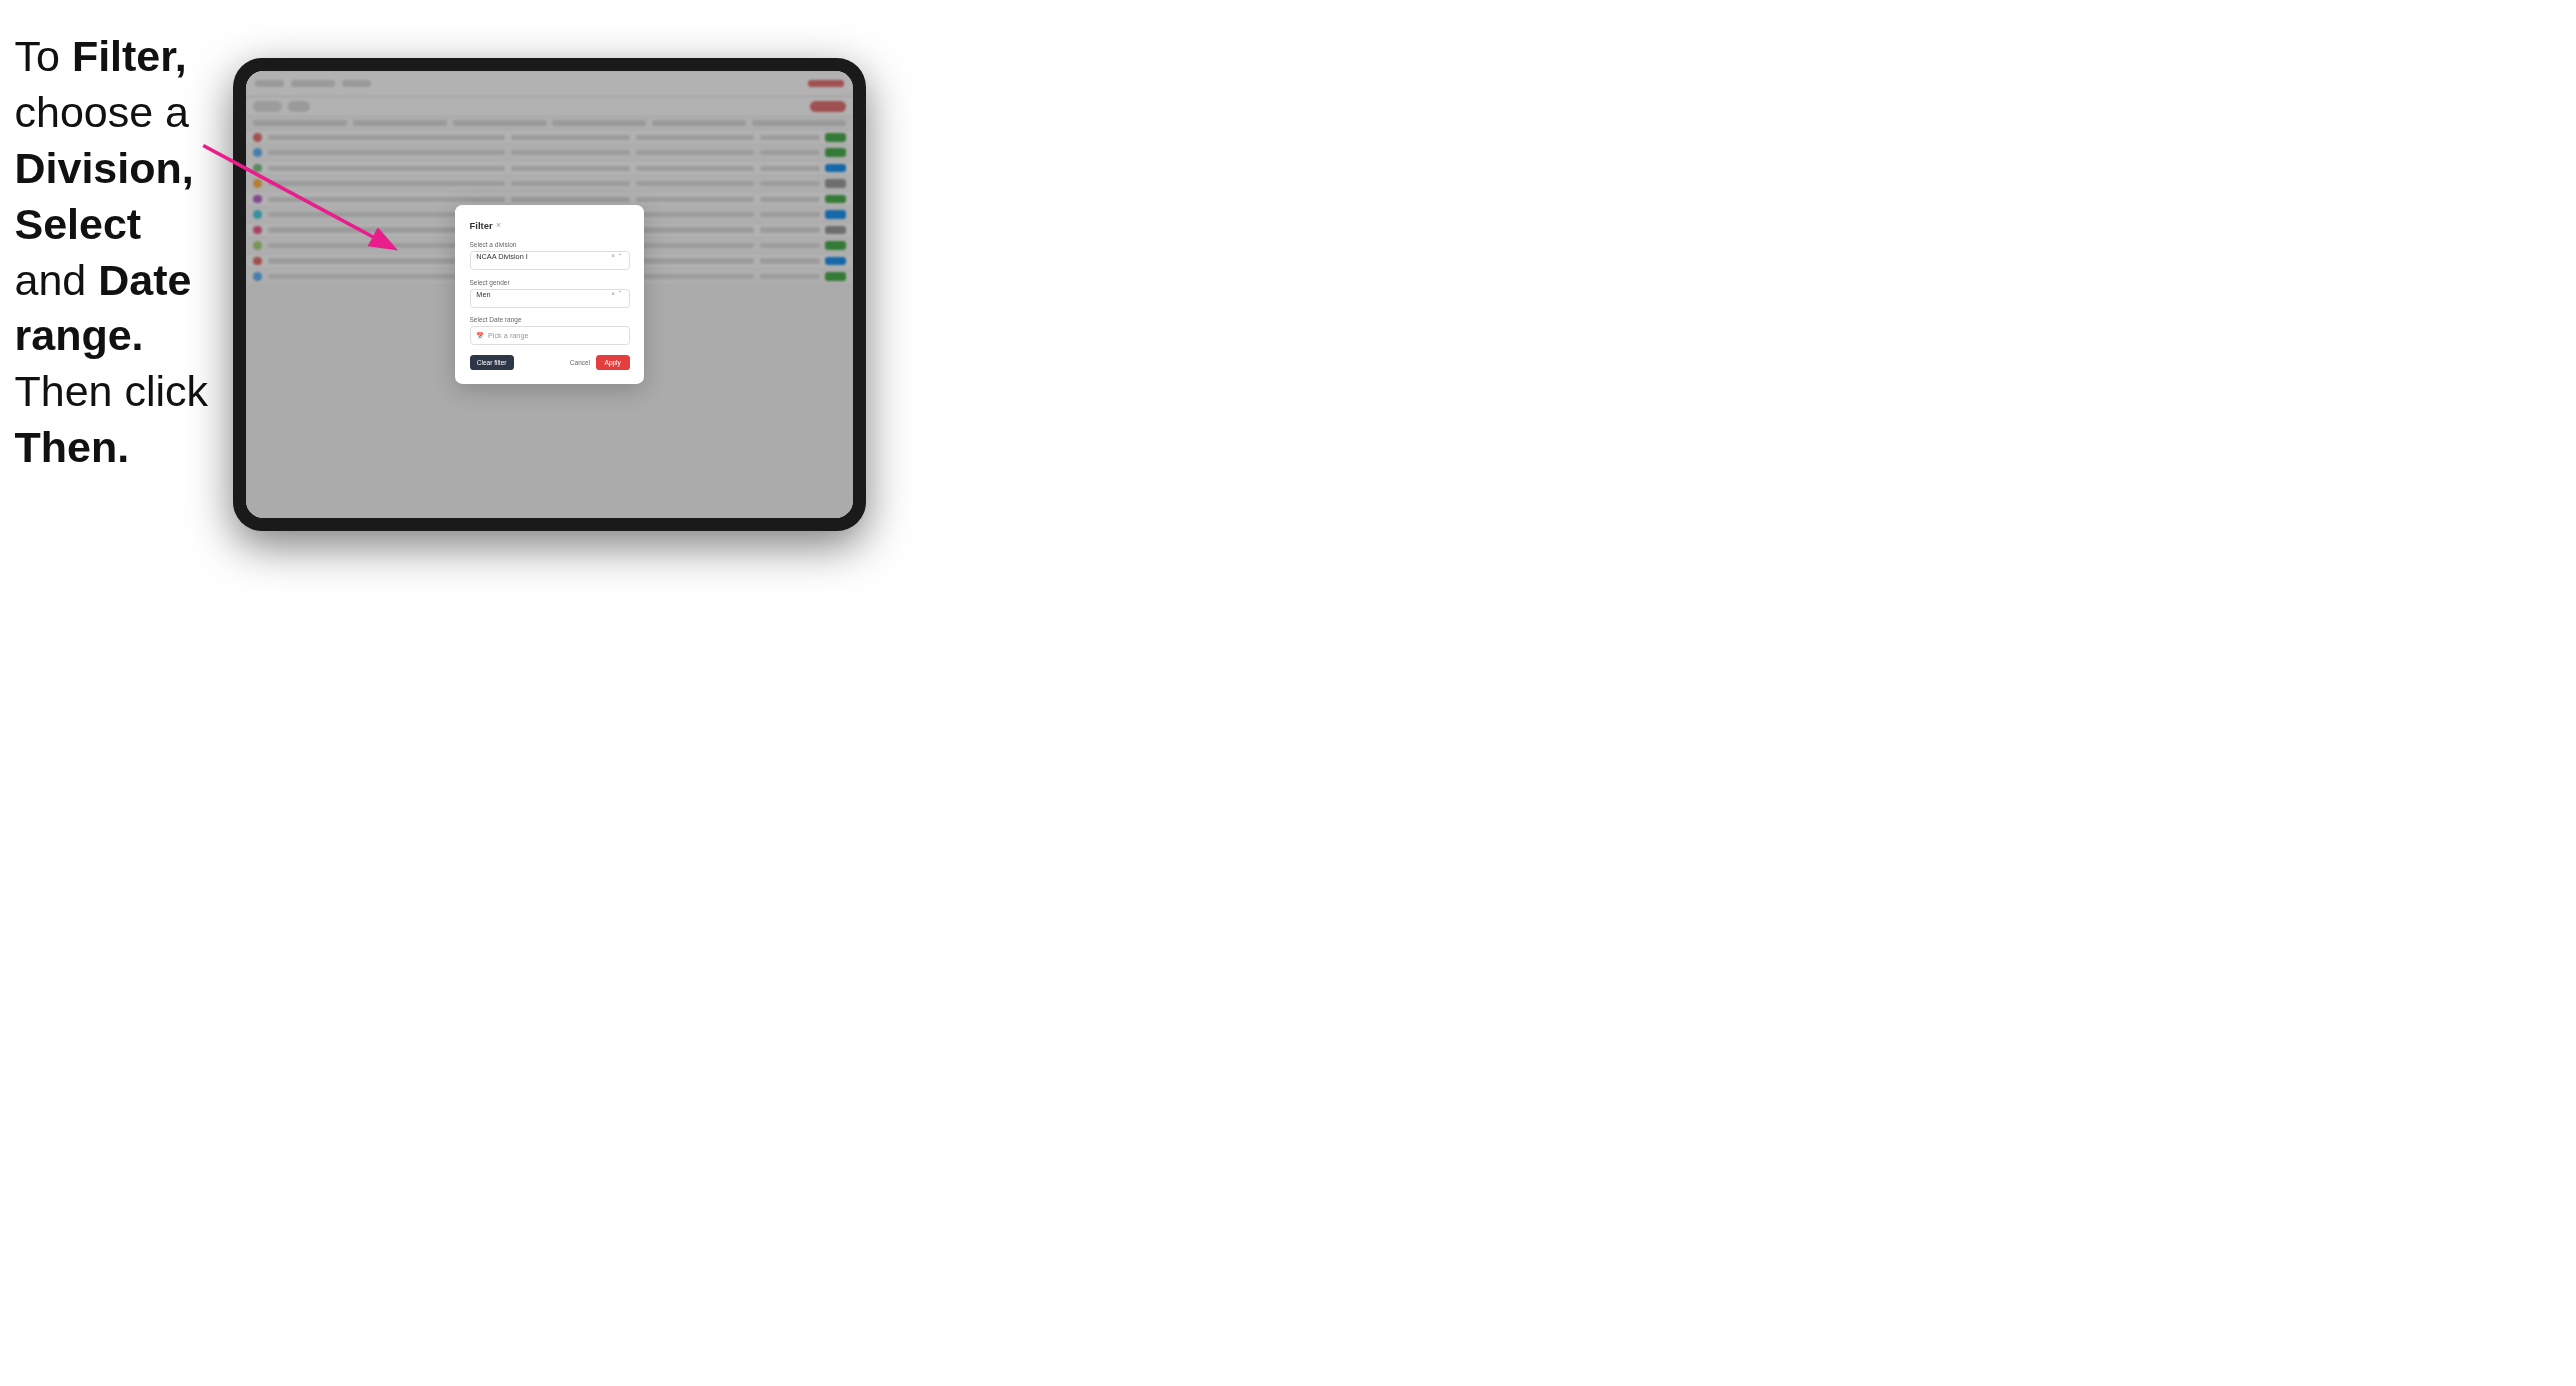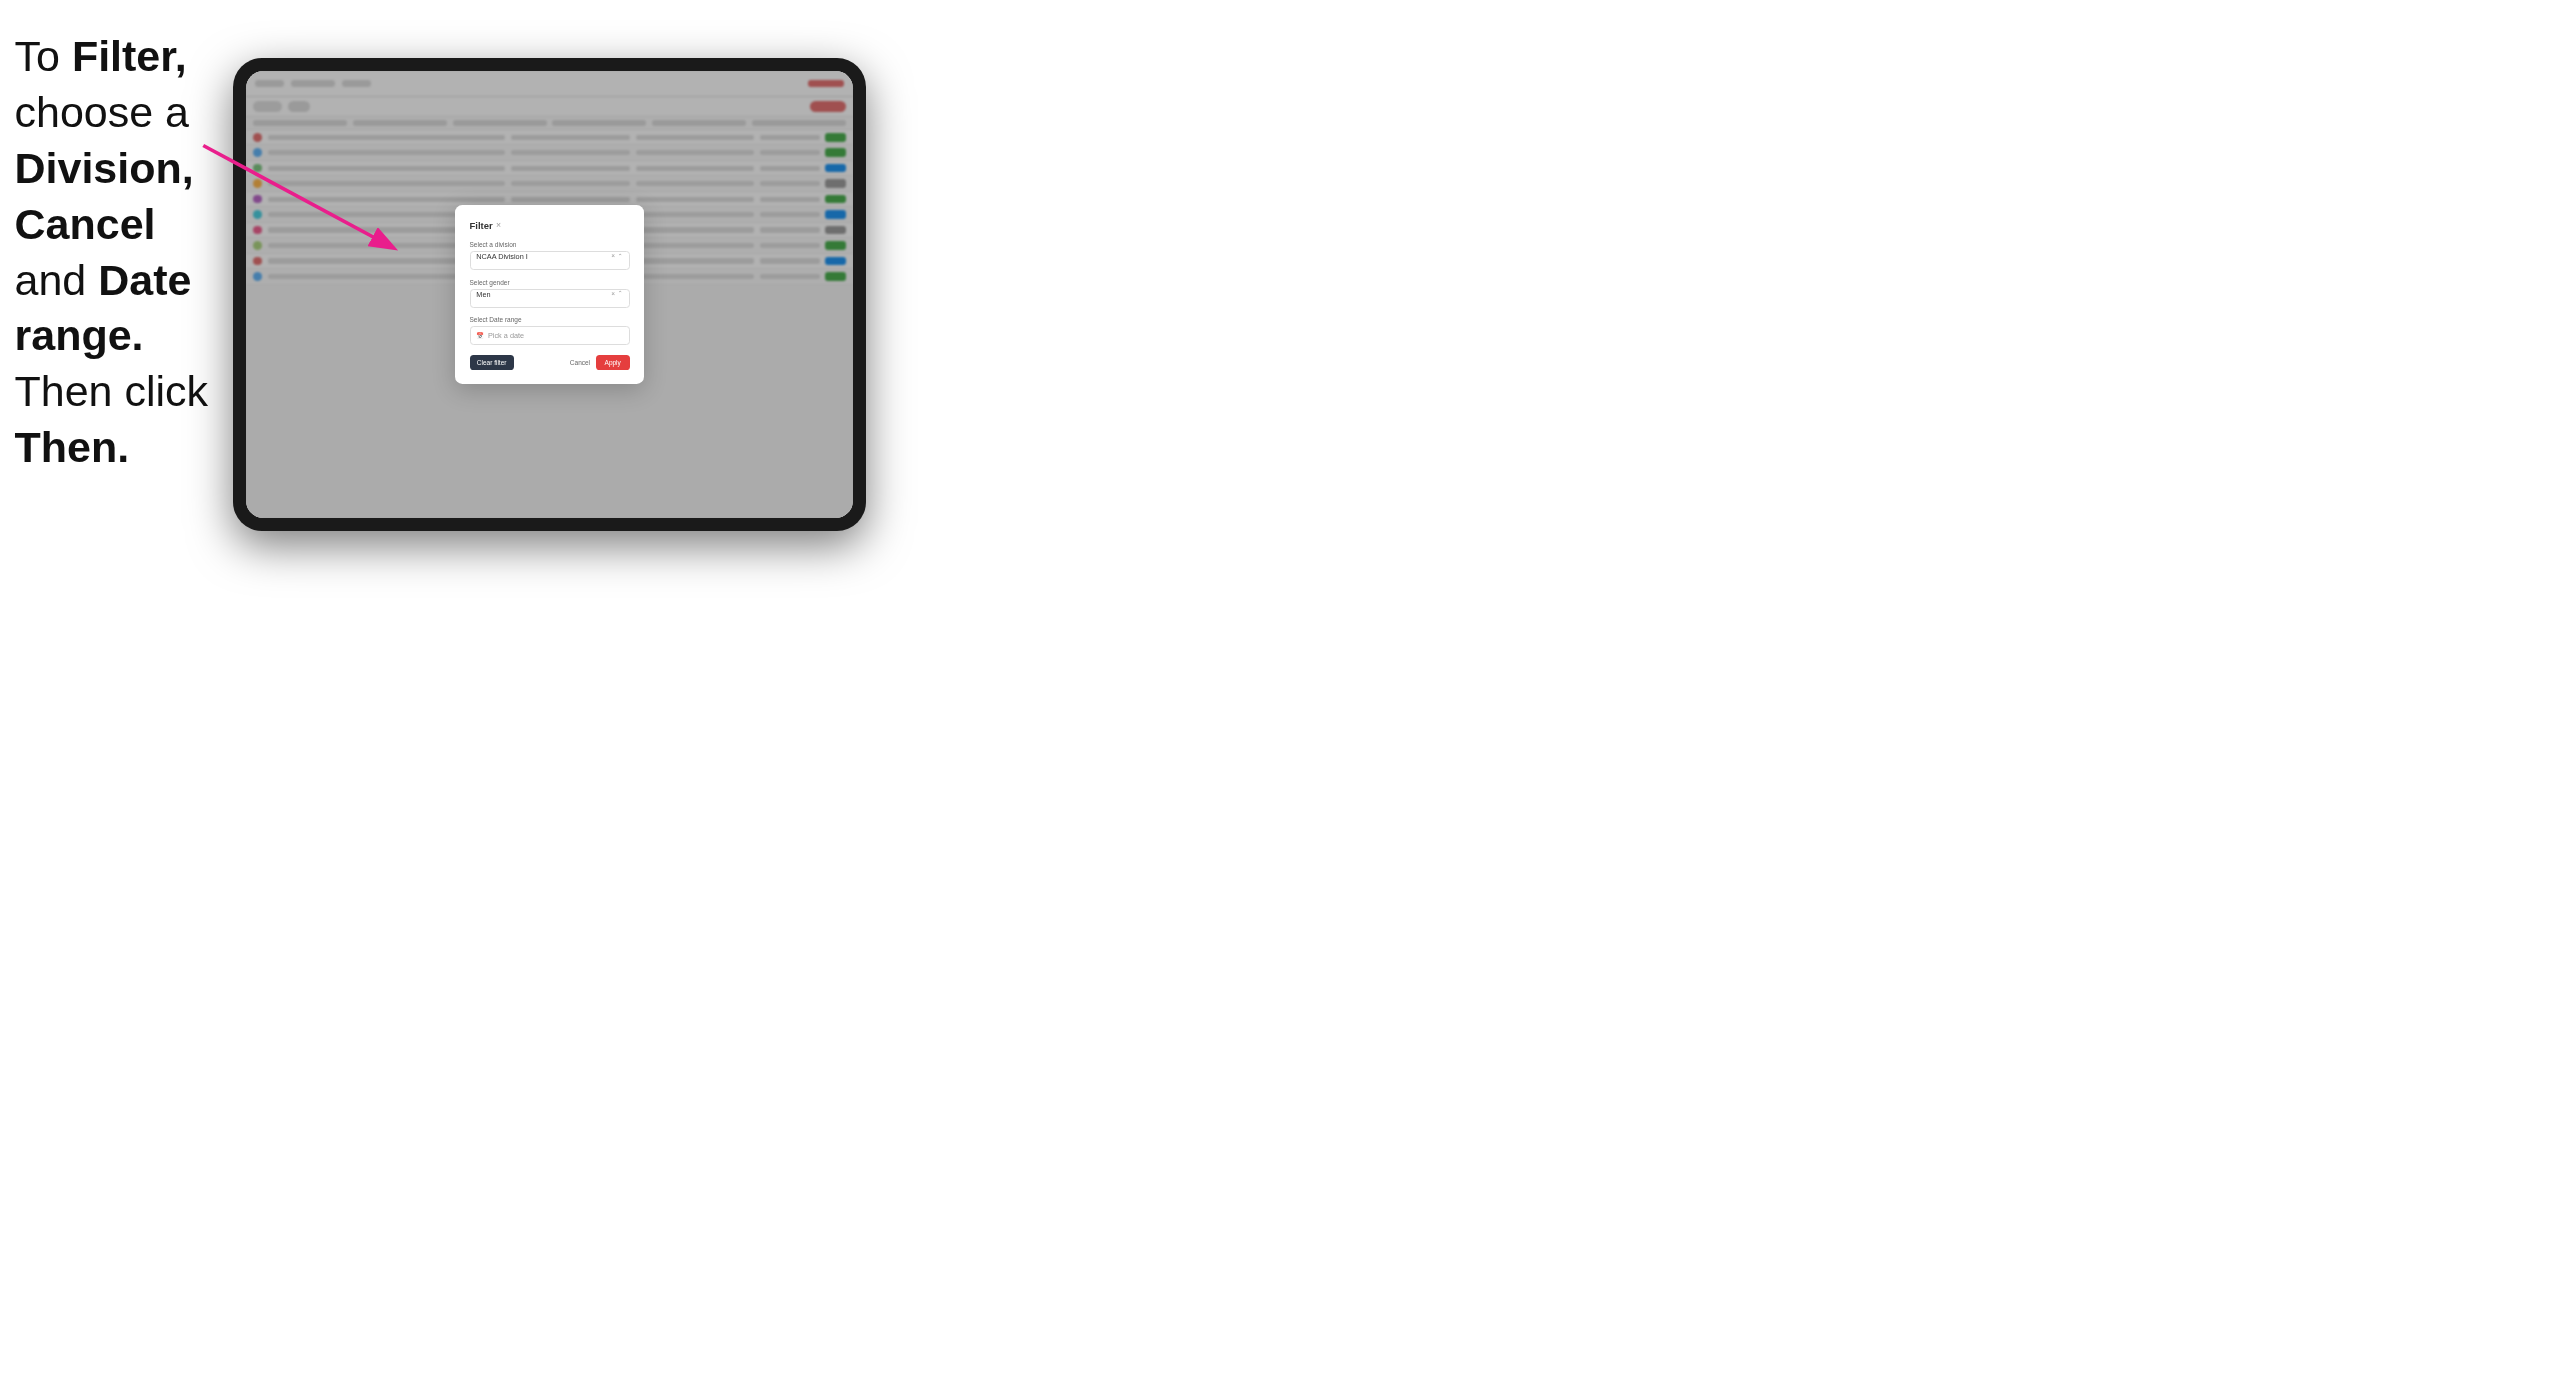--- a/index.html
+++ b/index.html
@@ -303,21 +303,21 @@
       height: 145px;
       pointer-events: none;
       z-index: 100;
     }
   </style>
 </head>
 <body>
 
 <div class="instruction-text">
   <p>To <strong>Filter,</strong> choose a</p>
-  <p><strong>Division, Cancel</strong></p>
+  <p><strong>Division, Select</strong></p>
   <p>and <strong>Date range.</strong></p>
   <p>Then click <strong>Then.</strong></p>
 </div>
 
 <svg class="arrow-svg" viewBox="0 0 420 200">
   <defs>
     <marker id="arrowhead" markerWidth="8" markerHeight="6" refX="6" refY="3" orient="auto">
       <polygon points="0 0, 8 3, 0 6" fill="#e91e8c"></polygon>
     </marker>
   </defs>
@@ -459,21 +459,21 @@
               <span class="select-x">×</span>
               <span class="select-chevron">⌃</span>
             </div>
           </div>
         </div>
 
         <div class="form-field">
           <label class="form-label">Select Date range</label>
           <div class="date-input">
             <span class="calendar-icon">📅</span>
-            <span>Pick a date</span>
+            <span>Pick a range</span>
           </div>
         </div>
 
         <div class="modal-footer">
           <button class="btn-clear">Clear filter</button>
           <div class="footer-right">
             <button class="btn-cancel">Cancel</button>
             <button class="btn-apply">Apply</button>
           </div>
         </div>

